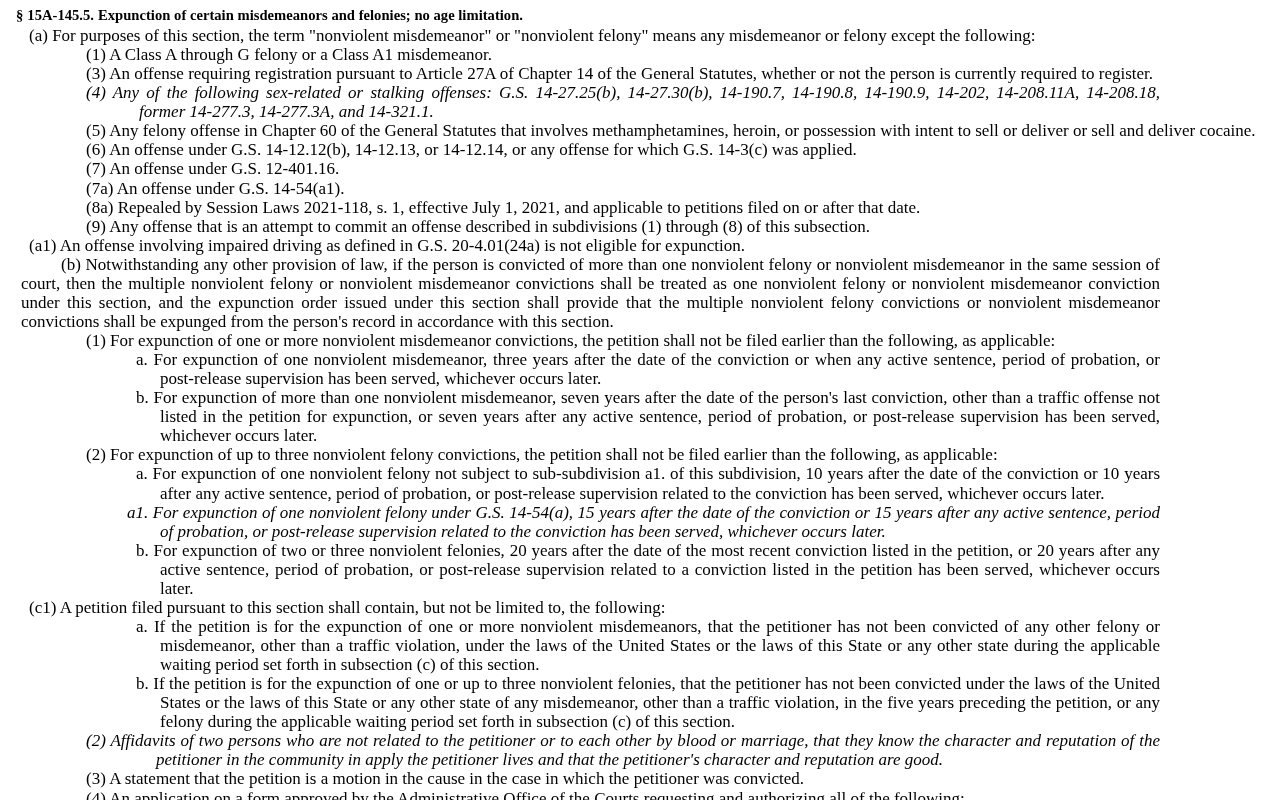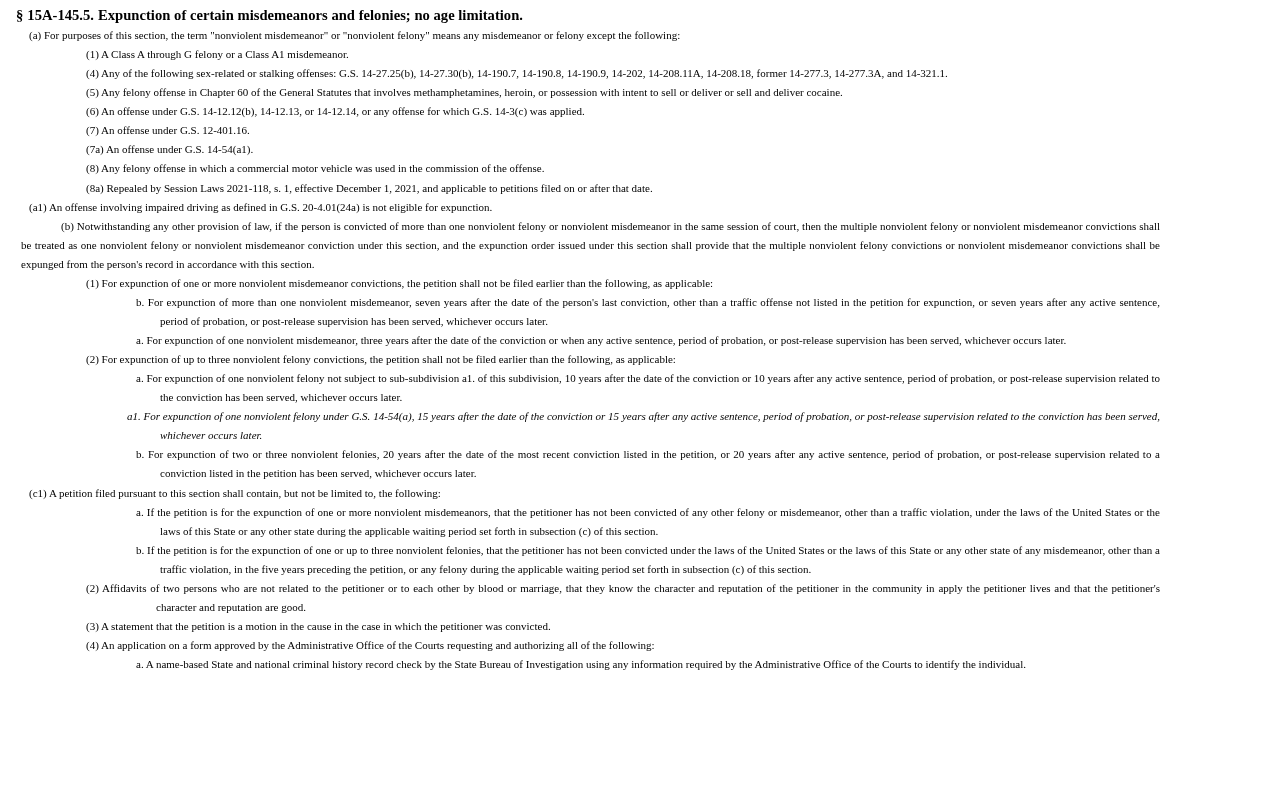--- a/index.html
+++ b/index.html
@@ -30,30 +30,31 @@
     font-weight: bold;
     line-height: 19px;
     margin: 0 0 1px 8px;
     white-space: nowrap;
     letter-spacing: 0.02px;
   }
   .statute-heading .sect-num { margin-right: 4px; }
 
   
   .blk {
-    font-size: 11px;
+    font-size: 17px;
     line-height: 19.07px;
     margin: 0;
     text-align: left;
     white-space: nowrap;
   }
   .blk.justify {
     text-align: justify;
     white-space: normal;
     text-justify: inter-word;
+    font-style: italic;
   }
 
   
 
   
   .lvl-a {
     padding-left: 21px;
     text-indent: 0;
   }
   
@@ -115,20 +116,24 @@
     <span class="mk">(a)</span> 
     <span class="tx">For purposes of this section, the term "nonviolent misdemeanor" or "nonviolent felony" means any misdemeanor or felony except the following:</span>
   </p>
 
   <p class="blk col lvl-1">
     <span class="mk">(1)</span> 
     <span class="tx">A Class A through G felony or a Class A1 misdemeanor.</span>
   </p>
 
 
+  <p class="blk col lvl-1">
+    <span class="mk">(3)</span> 
+    <span class="tx">An offense requiring registration pursuant to Article 27A of Chapter 14 of the General Statutes, whether or not the person is currently required to register.</span>
+  </p>
 
   <p class="blk col lvl-1-deep justify">
     <span class="mk">(4)</span> 
     <span class="tx">Any of the following sex-related or stalking offenses: G.S. 14-27.25(b), 14-27.30(b), 14-190.7, 14-190.8, 14-190.9, 14-202, 14-208.11A, 14-208.18, former 14-277.3, 14-277.3A, and 14-321.1.</span>
   </p>
 
   <p class="blk col lvl-1">
     <span class="mk">(5)</span> 
     <span class="tx">Any felony offense in Chapter 60 of the General Statutes that involves methamphetamines, heroin, or possession with intent to sell or deliver or sell and deliver cocaine.</span>
   </p>
@@ -141,55 +146,55 @@
   <p class="blk col lvl-1">
     <span class="mk">(7)</span> 
     <span class="tx">An offense under G.S. 12-401.16.</span>
   </p>
 
   <p class="blk col lvl-1">
     <span class="mk">(7a)</span> 
     <span class="tx">An offense under G.S. 14-54(a1).</span>
   </p>
 
-  <p class="blk col lvl-1">
-    <span class="mk">(8)</span> 
-    <span class="tx">Any felony offense in which a commercial motor vehicle was used in the commission of the offense.</span>
-  </p>
 
   <p class="blk col lvl-1">
     <span class="mk">(8a)</span> 
-    <span class="tx">Repealed by Session Laws 2021-118, s. 1, effective December 1, 2021, and applicable to petitions filed on or after that date.</span>
-  </p>
-
+    <span class="tx">Repealed by Session Laws 2021-118, s. 1, effective July 1, 2021, and applicable to petitions filed on or after that date.</span>
+  </p>
+
+  <p class="blk col lvl-1">
+    <span class="mk">(9)</span> 
+    <span class="tx">Any offense that is an attempt to commit an offense described in subdivisions (1) through (8) of this subsection.</span>
+  </p>
 
   <p class="blk col lvl-a">
     <span class="mk">(a1)</span> 
     <span class="tx">An offense involving impaired driving as defined in G.S. 20-4.01(24a) is not eligible for expunction.</span>
   </p>
 
   <p class="blk col lvl-a-para">
     <span class="mk">(b)</span> 
     <span class="tx">Notwithstanding any other provision of law, if the person is convicted of more than one nonviolent felony or nonviolent misdemeanor in the same session of court, then the multiple nonviolent felony or nonviolent misdemeanor convictions shall be treated as one nonviolent felony or nonviolent misdemeanor conviction under this section, and the expunction order issued under this section shall provide that the multiple nonviolent felony convictions or nonviolent misdemeanor convictions shall be expunged from the person's record in accordance with this section.</span>
   </p>
 
 
   <p class="blk col lvl-1">
     <span class="mk">(1)</span> 
     <span class="tx">For expunction of one or more nonviolent misdemeanor convictions, the petition shall not be filed earlier than the following, as applicable:</span>
   </p>
 
   <p class="blk col lvl-2">
+    <span class="mk">a.</span> 
+    <span class="tx">For expunction of one nonviolent misdemeanor, three years after the date of the conviction or when any active sentence, period of probation, or post-release supervision has been served, whichever occurs later.</span>
+  </p>
+
+  <p class="blk col lvl-2">
     <span class="mk">b.</span> 
     <span class="tx">For expunction of more than one nonviolent misdemeanor, seven years after the date of the person's last conviction, other than a traffic offense not listed in the petition for expunction, or seven years after any active sentence, period of probation, or post-release supervision has been served, whichever occurs later.</span>
-  </p>
-
-  <p class="blk col lvl-2">
-    <span class="mk">a.</span> 
-    <span class="tx">For expunction of one nonviolent misdemeanor, three years after the date of the conviction or when any active sentence, period of probation, or post-release supervision has been served, whichever occurs later.</span>
   </p>
 
   <p class="blk col lvl-1">
     <span class="mk">(2)</span> 
     <span class="tx">For expunction of up to three nonviolent felony convictions, the petition shall not be filed earlier than the following, as applicable:</span>
   </p>
 
   <p class="blk col lvl-2">
     <span class="mk">a.</span> 
     <span class="tx">For expunction of one nonviolent felony not subject to sub-subdivision a1. of this subdivision, 10 years after the date of the conviction or 10 years after any active sentence, period of probation, or post-release supervision related to the conviction has been served, whichever occurs later.</span>

